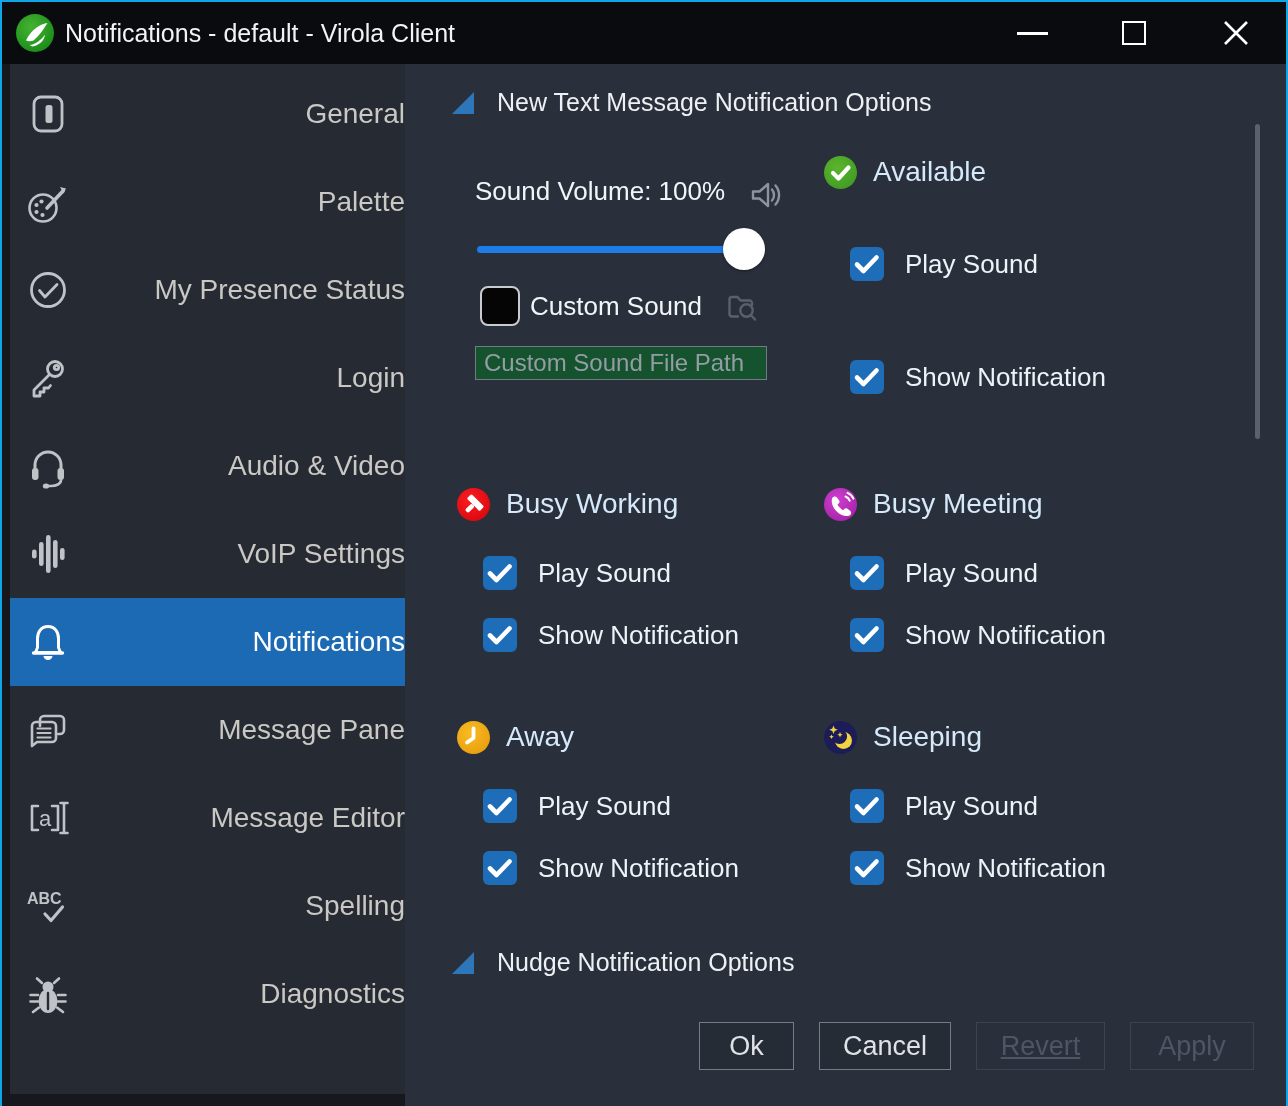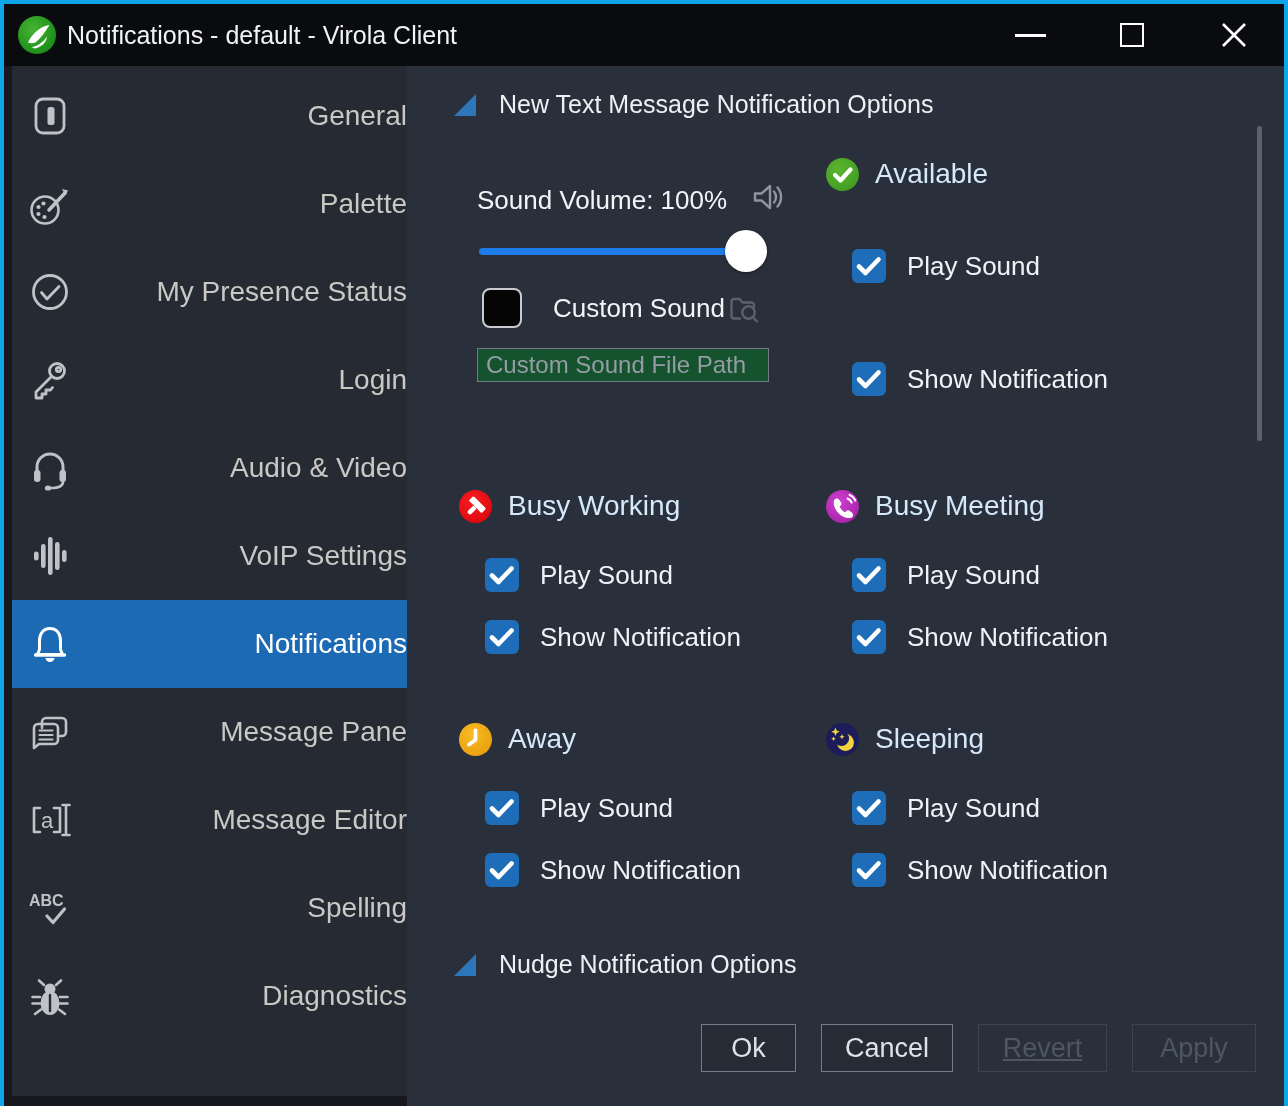--- a/index.html
+++ b/index.html
@@ -1,43 +1,43 @@
 <!DOCTYPE html>
 <html><head>
 <meta charset="utf-8">
 <style>
   html,body{margin:0;padding:0;background:#101216;overflow:hidden;}
   *{box-sizing:border-box;}
-  .window{position:relative;width:1288px;height:1106px;font-family:"Liberation Sans",sans-serif;background:#16181d;border:4px solid #0ea5e9;}
+  .window{position:relative;width:1288px;height:1106px;font-family:"Liberation Sans",sans-serif;background:#16181d;border:2px solid #0ea5e9;}
   
   .titlebar{position:relative;height:62px;background:#0a0b0e;display:flex;align-items:center;padding-left:14px;}
   .logo{width:38px;height:38px;flex:0 0 auto;}
   .win-title{color:#f2f3f4;font-size:25px;margin-left:11px;white-space:nowrap;}
   .win-controls{position:absolute;right:30px;top:0;height:62px;display:flex;align-items:center;gap:62px;}
   .wc{width:40px;height:40px;display:flex;align-items:center;justify-content:center;cursor:pointer;}
   .min-bar{width:31px;height:3px;background:#fff;}
   .max-box{width:24px;height:24px;border:2.5px solid #fff;}
   
   .body{display:flex;height:1044px;background:#16181d;padding-left:8px;}
   .sidebar{width:395px;background:#262b33;height:calc(100% - 14px);padding-top:6px;flex:0 0 auto;}
   .side-item{height:88px;display:flex;align-items:center;padding-left:14px;gap:28px;color:#bfc3c8;cursor:pointer;justify-content:space-between;}
   .side-item .lbl{font-size:28px;color:#c9c8c5;}
   .side-item.selected{background:#1c69b4;color:#fff;}
   .side-item.selected .lbl{color:#ffffff;}
   .icon-box{width:48px;height:48px;display:flex;align-items:center;justify-content:center;}
   
   .main{position:relative;flex:1;background:#2a303b;overflow:hidden;}
   .section-header{position:absolute;display:flex;align-items:center;gap:23px;}
   .section-header .st{font-size:25px;color:#eef1f4;}
-  .vol-row{position:absolute;left:70px;top:112px;display:flex;align-items:flex-end;gap:20px;}
+  .vol-row{position:absolute;left:70px;top:112px;display:flex;align-items:flex-start;gap:20px;}
   .vol-label{font-size:26px;color:#f2f5f8;}
   .slider{position:absolute;left:72px;top:164px;width:288px;height:42px;cursor:pointer;}
   .slider .track{position:absolute;left:0;top:18px;width:100%;height:7px;border-radius:4px;background:#1e7ce8;}
   .slider .thumb{position:absolute;right:0;top:0;width:42px;height:42px;border-radius:50%;background:#ffffff;box-shadow:0 1px 3px rgba(0,0,0,.45);}
-  .custom-row{position:absolute;left:75px;top:222px;display:flex;align-items:center;gap:31px;}
+  .custom-row{position:absolute;left:75px;top:222px;display:flex;align-items:center;gap:10px;}
   .cb-unchecked{width:40px;height:40px;border-radius:8px;border:2.5px solid #c8cbd0;background:#050505;cursor:pointer;}
   .custom-label{font-size:26px;color:#f2f5f8;}
   .browse-btn{position:absolute;left:316px;top:223px;width:38px;height:38px;cursor:pointer;}
   .path-input{position:absolute;left:70px;top:282px;width:292px;height:34px;background:#14532d;border:1px solid #737a84;color:#d7dade;font-size:24px;padding:0 8px;outline:none;}
   .path-input::placeholder{color:#959ca6;}
   
   .status-block{position:absolute;}
   .status-header{display:flex;align-items:center;gap:16px;height:34px;}
   .status-title{font-size:28px;color:#d6e9fb;}
   .status-rows{margin-left:26px;margin-top:35px;}

